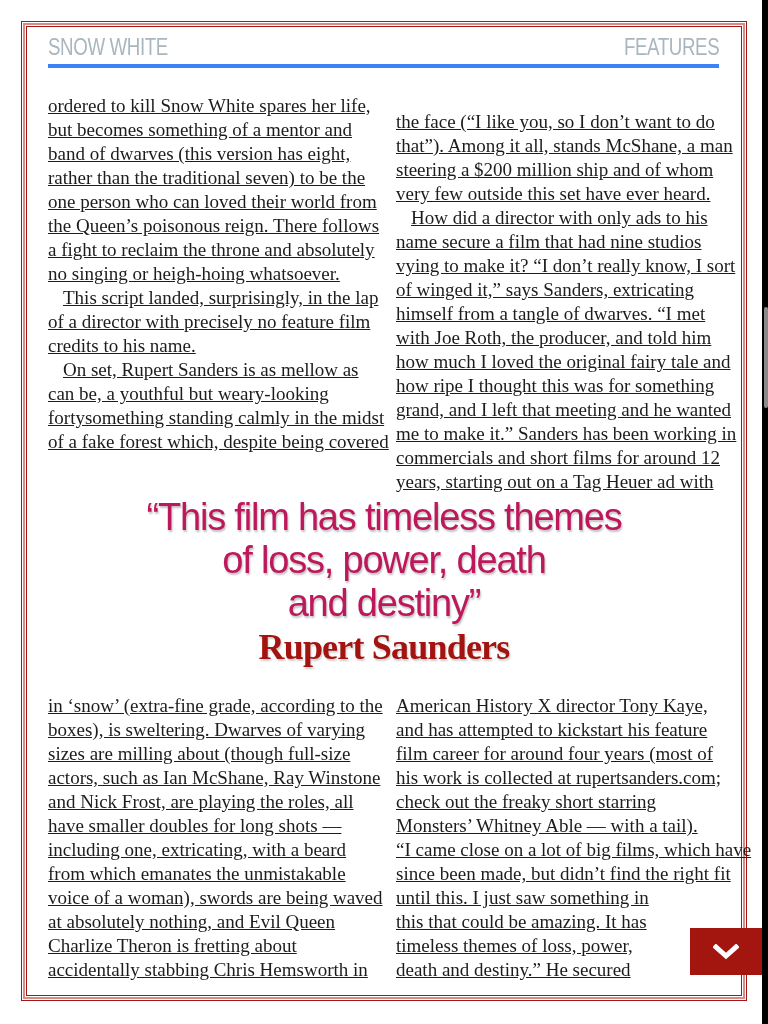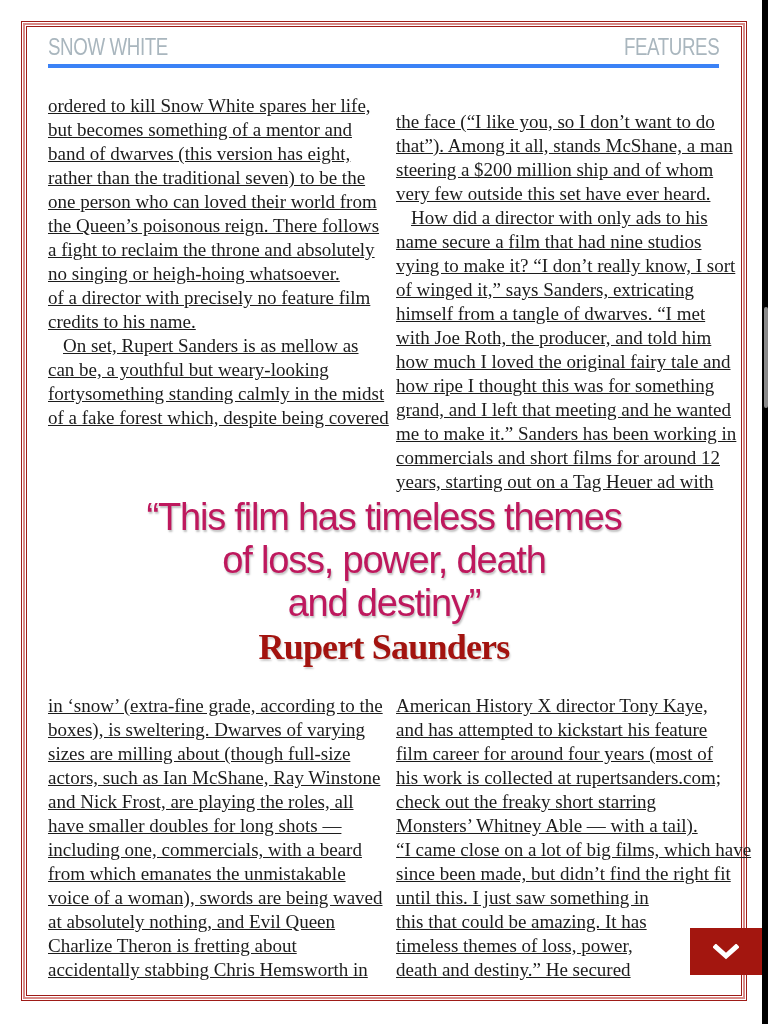--- a/index.html
+++ b/index.html
@@ -95,20 +95,21 @@
 
 <div class="col col-tl">
     <span class="line">ordered to kill Snow White spares her life,</span>
     <span class="line">but becomes something of a mentor and</span>
     <span class="line">band of dwarves (this version has eight,</span>
     <span class="line">rather than the traditional seven) to be the</span>
     <span class="line">one person who can loved their world from</span>
     <span class="line">the Queen’s poisonous reign. There follows</span>
     <span class="line">a fight to reclaim the throne and absolutely</span>
     <span class="line">no singing or heigh-hoing whatsoever.</span>
+    <span class="line indent">This script landed, surprisingly, in the lap</span>
     <span class="line">of a director with precisely no feature film</span>
     <span class="line">credits to his name.</span>
     <span class="line indent">On set, Rupert Sanders is as mellow as</span>
     <span class="line">can be, a youthful but weary-looking</span>
     <span class="line">fortysomething standing calmly in the midst</span>
     <span class="line">of a fake forest which, despite being covered</span>
   </div>
 <div class="col col-tr">
     <span class="line">the face (“I like you, so I don’t want to do</span>
     <span class="line">that”). Among it all, stands McShane, a man</span>
@@ -135,21 +136,21 @@
   <span class="pq-author">Rupert Saunders</span>
 </div>
 
 <div class="col col-bl">
     <span class="line">in ‘snow’ (extra-fine grade, according to the</span>
     <span class="line">boxes), is sweltering. Dwarves of varying</span>
     <span class="line">sizes are milling about (though full-size</span>
     <span class="line">actors, such as Ian McShane, Ray Winstone</span>
     <span class="line">and Nick Frost, are playing the roles, all</span>
     <span class="line">have smaller doubles for long shots —</span>
-    <span class="line">including one, commercials, with a beard</span>
+    <span class="line">including one, extricating, with a beard</span>
     <span class="line">from which emanates the unmistakable</span>
     <span class="line">voice of a woman), swords are being waved</span>
     <span class="line">at absolutely nothing, and Evil Queen</span>
     <span class="line">Charlize Theron is fretting about</span>
     <span class="line">accidentally stabbing Chris Hemsworth in</span>
   </div>
 <div class="col col-br">
     <span class="line">American History X director Tony Kaye,</span>
     <span class="line">and has attempted to kickstart his feature</span>
     <span class="line">film career for around four years (most of</span>

